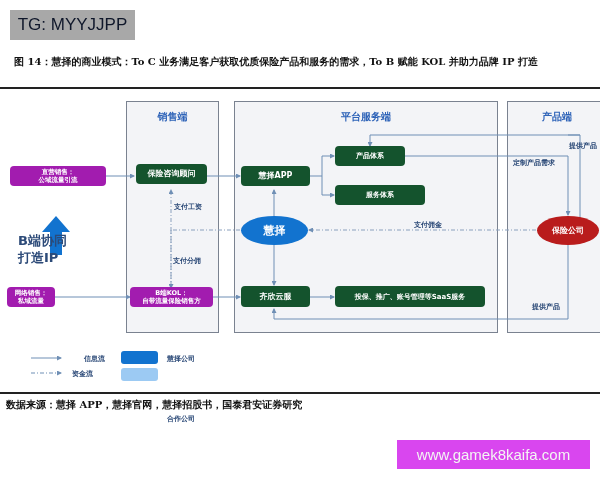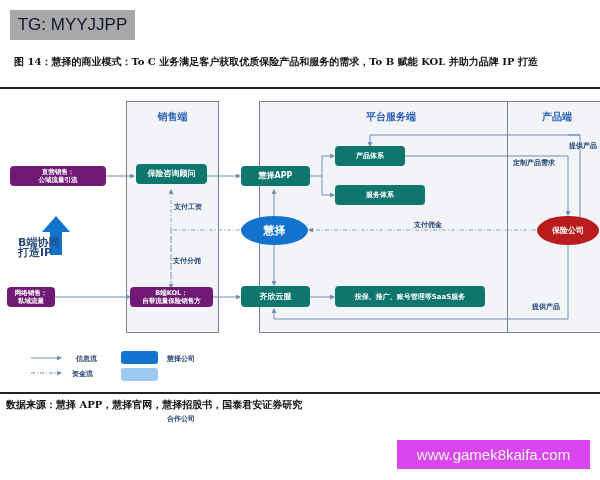--- a/index.html
+++ b/index.html
@@ -12,40 +12,40 @@
   .fig-title { position:absolute; left:6px; top:55px; font-family:"DejaVu Serif", serif; font-weight:bold;
                font-size:10px; color:#111; white-space:nowrap;padding-left:8px; }
   .rule-top { position:absolute; left:0; top:87px; width:600px; height:2px; background:#222; }
   .rule-bot { position:absolute; left:0; top:392px; width:600px; height:2px; background:#222; }
   .source { position:absolute; left:6px; top:398px; font-family:"DejaVu Serif", serif; font-weight:bold;
             font-size:10px; color:#111; white-space:nowrap; }
   .panel { position:absolute; background:#f3f4f7; border:1.5px solid #7a8290; box-sizing:border-box; }
   .panel-title { position:absolute; left:0; right:0; top:8px; text-align:center; font-size:10px; font-weight:bold; color:#2e63b8; }
   .box { position:absolute; border-radius:4px; color:#fff; font-size:8px; font-weight:bold; display:flex;
          align-items:center; justify-content:center; text-align:center; line-height:10px; box-sizing:border-box; }
-  .dark { background:#0f766e; }
-  .light { background:#701a75; }
+  .dark { background:#14532d; }
+  .light { background:#a21caf; }
   .ellipse { position:absolute; border-radius:50%; color:#fff; font-weight:bold; display:flex;
              align-items:center; justify-content:center; }
   .lbl { position:absolute; font-size:7px; font-weight:bold; color:#2c4a78; white-space:nowrap; }
   svg.lines { position:absolute; left:0; top:0; }
   .legend-text { position:absolute; font-size:7px; font-weight:bold; color:#2c4a78; }
 </style>
 </head>
 <body>
 
 <div class="wm-top">TG: MYYJJPP</div>
 
 <div class="fig-title">图 14：慧择的商业模式：To C 业务满足客户获取优质保险产品和服务的需求，To B 赋能 KOL 并助力品牌 IP 打造</div>
 <div class="rule-top"></div>
 
 <div class="panel" style="left:126px; top:101px; width:93px; height:232px;">
   <div class="panel-title">销售端</div>
 </div>
-<div class="panel" style="left:234px; top:101px; width:264px; height:232px;margin-left:25px;">
+<div class="panel" style="left:234px; top:101px; width:264px; height:232px;">
   <div class="panel-title">平台服务端</div>
 </div>
 <div class="panel" style="left:507px; top:101px; width:100px; height:232px;">
   <div class="panel-title">产品端</div>
 </div>
 
 <svg class="lines" width="600" height="480">
   <defs>
     <marker id="ah" markerWidth="5" markerHeight="5" refX="4" refY="2.5" orient="auto">
       <path d="M0,0 L5,2.5 L0,5 z" fill="#6f8fb5"></path>
@@ -110,31 +110,31 @@
 <div class="box dark" style="left:335px; top:185px; width:90px; height:20px; font-size:7px;">服务体系</div>
 <div class="ellipse" style="left:241px; top:216px; width:67px; height:29px; background:#1273cf; font-size:11px;">慧择</div>
 <div class="ellipse" style="left:537px; top:216px; width:62px; height:29px; background:#b91c1c; font-size:8px;">保险公司</div>
 <div class="box light" style="left:7px; top:287px; width:48px; height:20px; white-space:pre-line; font-size:6.5px; line-height:8px;">网络销售：
 私域流量</div>
 <div class="box light" style="left:130px; top:287px; width:83px; height:20px; white-space:pre-line; font-size:6.5px; line-height:8px;">B端KOL：
 自带流量保险销售方</div>
 <div class="box dark" style="left:241px; top:286px; width:69px; height:21px;">齐欣云服</div>
 <div class="box dark" style="left:335px; top:286px; width:150px; height:21px; font-size:7px;">投保、推广、账号管理等SaaS服务</div>
 
-<div class="lbl" style="left:18px; top:238px; white-space:pre-line; line-height:10px; font-size:11px;">B端协同
+<div class="lbl" style="left:18px; top:232px; white-space:pre-line; line-height:17px; font-size:13px;">B端协同
 打造IP</div>
 
 <div class="lbl" style="left:174px; top:202px;">支付工资</div>
 <div class="lbl" style="left:173px; top:256px;">支付分佣</div>
 <div class="lbl" style="left:414px; top:220px;">支付佣金</div>
 <div class="lbl" style="left:513px; top:158px;">定制产品需求</div>
 <div class="lbl" style="left:569px; top:141px;">提供产品</div>
 <div class="lbl" style="left:532px; top:302px;">提供产品</div>
 
-<div class="legend-text" style="left:76px; top:354px;">信息流</div>
+<div class="legend-text" style="left:84px; top:354px;">信息流</div>
 <div class="legend-text" style="left:72px; top:369px;">资金流</div>
 <div style="position:absolute; left:121px; top:351px; width:37px; height:13px; background:#1273cf; border-radius:3px;"></div>
 <div style="position:absolute; left:121px; top:368px; width:37px; height:13px; background:#9ccaf3; border-radius:3px;"></div>
 <div class="legend-text" style="left:167px; top:354px;">慧择公司</div>
 <div class="legend-text" style="left:167px; top:371px;margin-top:43px;">合作公司</div>
 
 <div class="rule-bot"></div>
 <div class="source">数据来源：慧择 APP，慧择官网，慧择招股书，国泰君安证券研究</div>
 
 <div class="wm-bot">www.gamek8kaifa.com</div>

